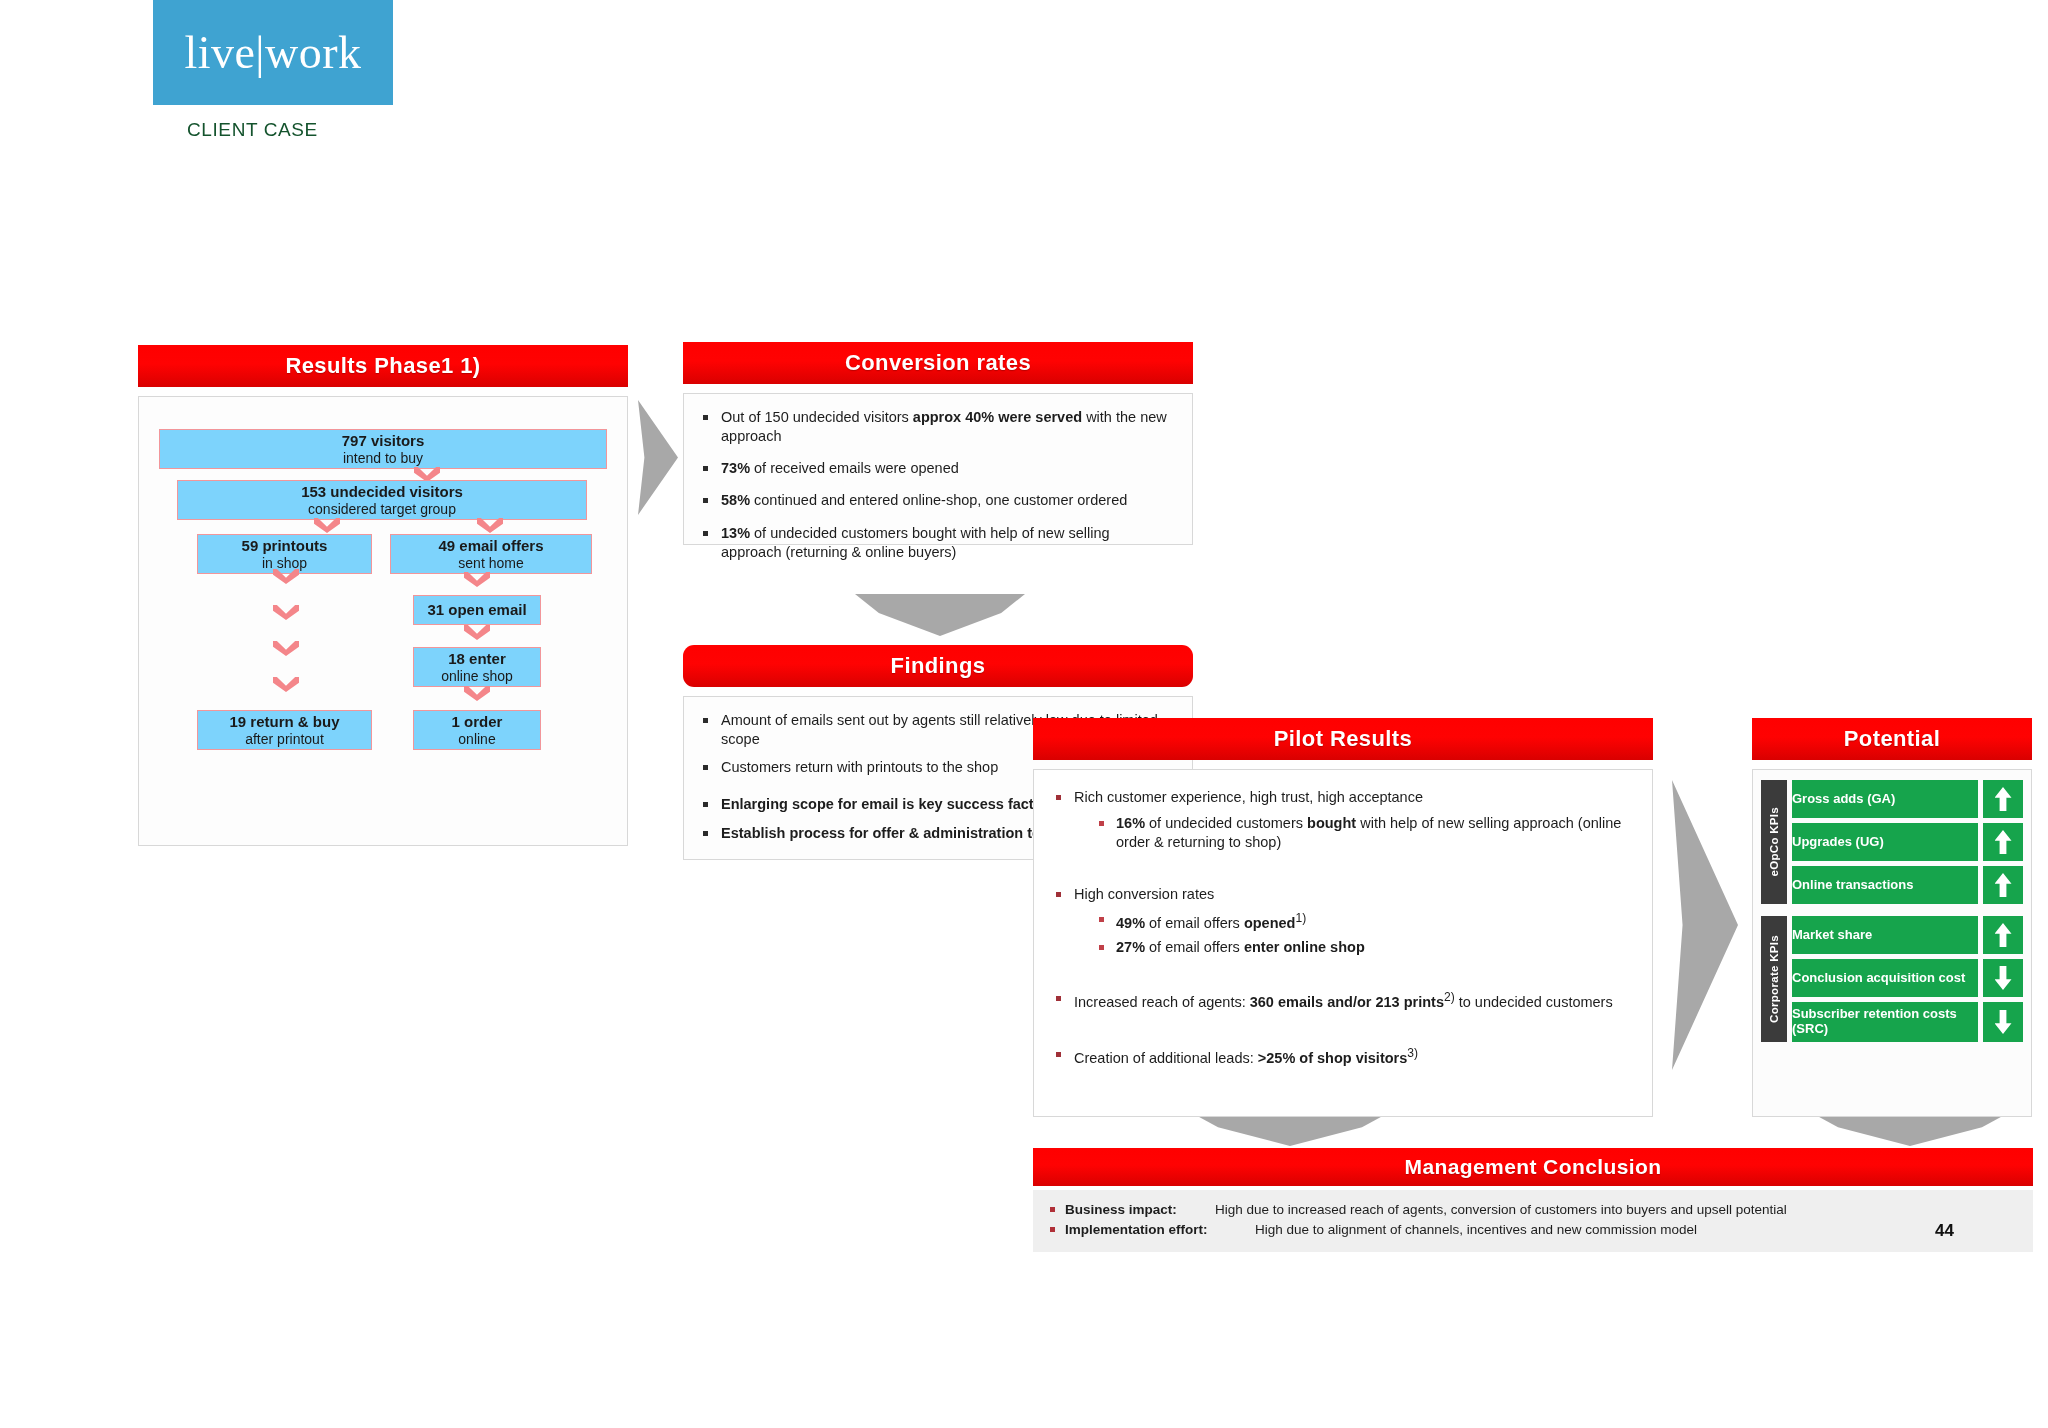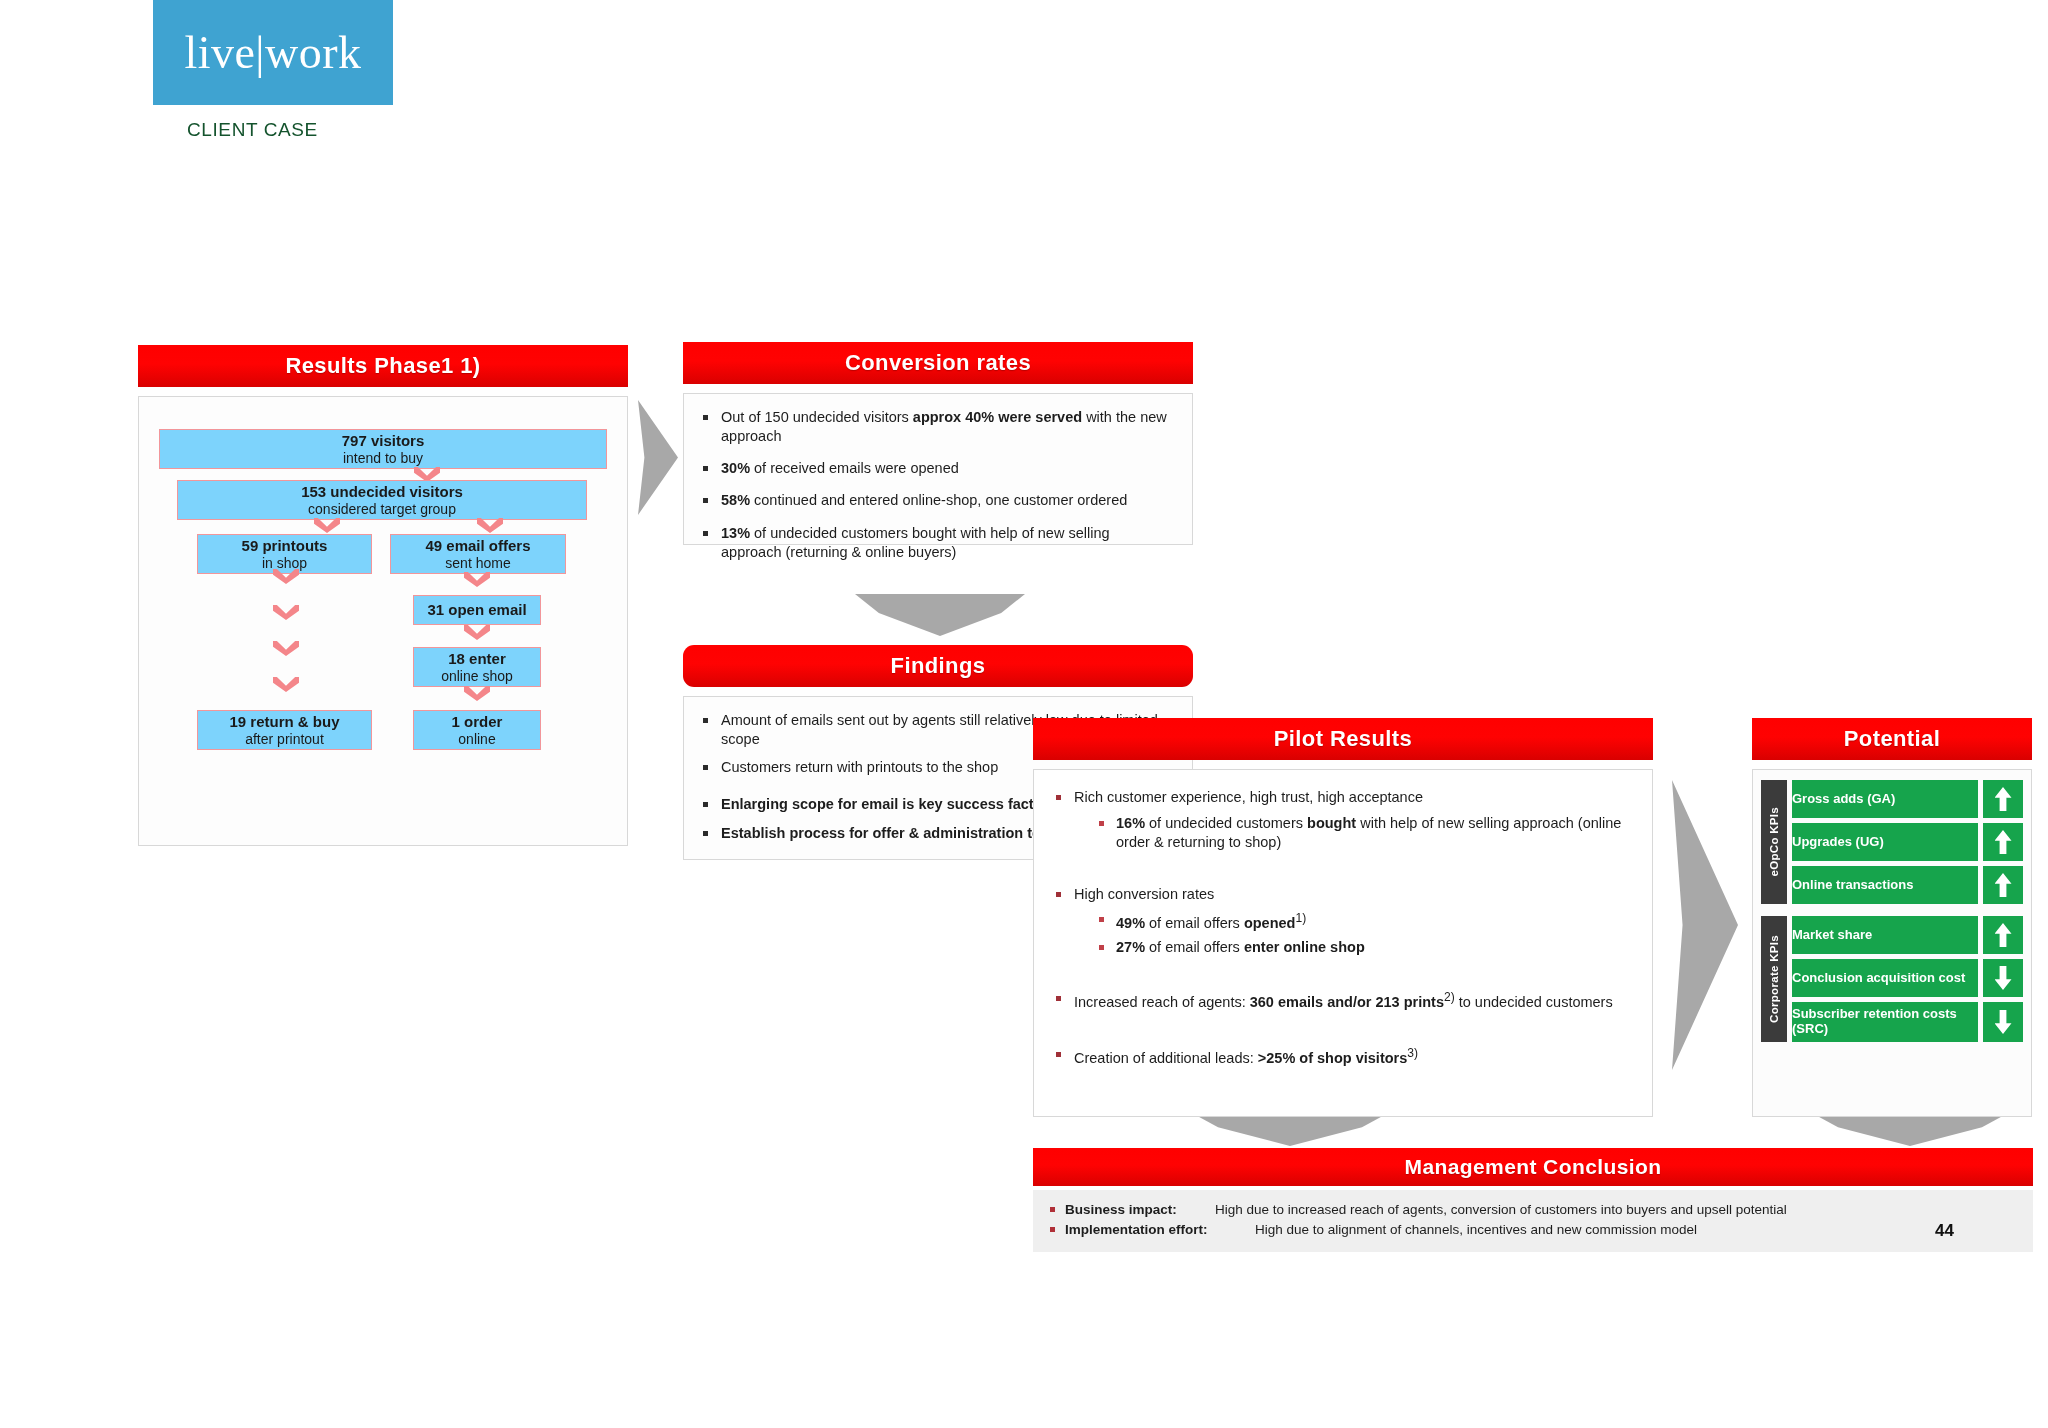--- a/index.html
+++ b/index.html
@@ -296,21 +296,21 @@
       <div class="fb-main">153 undecided visitors</div>
       <div class="fb-sub">considered  target group</div>
     </div>
     <div class="chev" style="left:175px; top:121px;"></div>
     <div class="chev" style="left:338px; top:121px;"></div>
 
     <div class="flow-box" style="left:58px; top:137px; width:175px; height:40px;">
       <div class="fb-main">59 printouts</div>
       <div class="fb-sub">in shop</div>
     </div>
-    <div class="flow-box" style="left:251px; top:137px; width:176px; height:40px;">
+    <div class="flow-box" style="left:251px; top:137px; width:202px; height:40px;">
       <div class="fb-main">49 email offers</div>
       <div class="fb-sub">sent home</div>
     </div>
     <div class="chev" style="left:325px; top:175px;"></div>
 
     <div class="flow-box" style="left:274px; top:198px; width:128px; height:30px;">
       <div class="fb-main">31 open email</div>
     </div>
     <div class="chev" style="left:325px; top:228px;"></div>
 
@@ -335,21 +335,21 @@
     </div>
 
   </div>
 </div>
 
 <div class="panel" id="conversion-panel">
   <div class="panel-header">Conversion rates</div>
   <div class="panel-body">
     <ul class="blist">
       <li><span>Out of 150 undecided  visitors </span><b>approx 40%  were served</b><span> with the new approach</span></li>
-      <li><b>30%</b><span>  of received emails  were opened</span></li>
+      <li><b>73%</b><span>  of received emails  were opened</span></li>
       <li><b>58%</b><span>  continued and entered online-shop, one customer ordered</span></li>
       <li><b>13%</b><span>   of undecided  customers  bought  with  help  of new  selling approach (returning &amp; online buyers)</span></li>
     </ul>
   </div>
 </div>
 
 <div class="panel" id="findings-panel">
   <div class="panel-header">Findings</div>
   <div class="panel-body">
     <ul class="blist">

